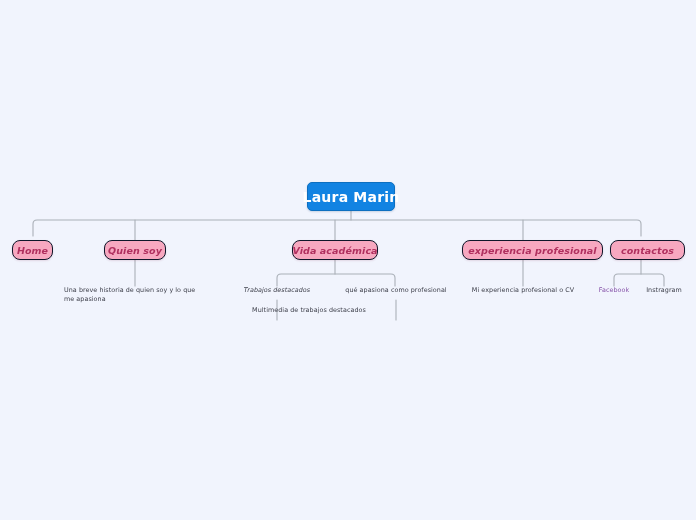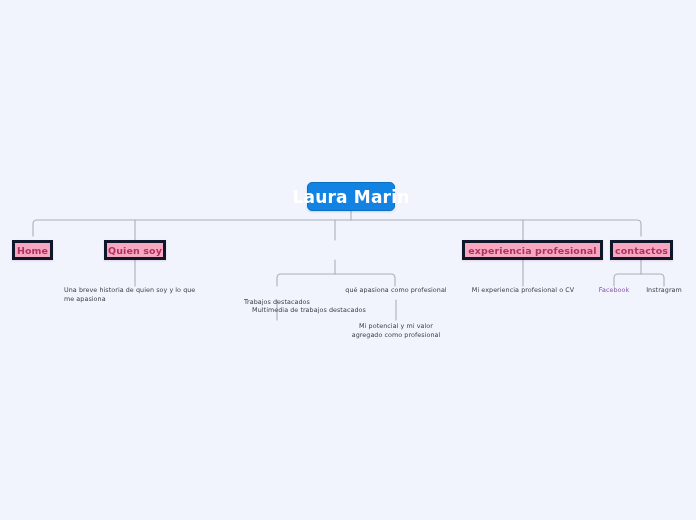--- a/index.html
+++ b/index.html
@@ -41,35 +41,36 @@
     white-space: nowrap;
   }
 
   
   .node-root {
     background: #1283e2;
     border: 1px solid #0d6fc0;
     border-radius: 5px;
     color: #ffffff;
     font-weight: bold;
-    font-size: 17px;
+    font-size: 14px;
     letter-spacing: 0.2px;
     box-shadow: 0 1px 2px rgba(20,60,110,0.18);
   }
 
   
   .node-branch {
     background: #f7a8c0;
-    border: 3px solid #0f172a;
-    border-radius: 0;
+    border: 1px solid #0f172a;
+    border-radius: 8px;
     color: #b0305f;
     font-weight: bold;
     font-size: 9.5px;
     letter-spacing: 0.1px;
     box-shadow: 0 1px 2px rgba(150,60,100,0.16);
+    font-style: italic;
   }
 
   
   .node-leaf {
     color: #3d3f4a;
     font-size: 6.4px;
     line-height: 1.45;
     letter-spacing: 0.05px;
     white-space: normal;
     text-align: center;
@@ -118,38 +119,40 @@
   </div>
 
   <div class="node node-branch" style="left:12px; top:240px; width:41px; height:20px;">
     <span>Home</span>
   </div>
 
   <div class="node node-branch" style="left:104px; top:240px; width:62px; height:20px;justify-content:center;">
     <span>Quien soy</span>
   </div>
 
+  <div class="node node-branch" style="left:292px; top:240px; width:86px; height:20px;">
+    <span>Vida académica</span>
+  </div>
 
   <div class="node node-branch" style="left:462px; top:240px; width:141px; height:20px;">
     <span>experiencia profesional</span>
   </div>
 
-  <div class="node node-branch" style="left:610px; top:240px; width:63px; height:20px;">
+  <div class="node node-branch" style="left:610px; top:240px; width:75px; height:20px;">
     <span>contactos</span>
   </div>
 
   <div class="node-leaf align-left" style="position:absolute; left:64px; top:286px; width:140px;">Una breve historia de quien soy y lo que me apasiona</div>
 
-  <div class="node-leaf" style="position:absolute; left:227px; top:298px; width:100px;">Trabajos destacados</div>
+  <div class="node-leaf" style="position:absolute; left:227px; top:286px; width:100px;font-style:italic;">Trabajos destacados</div>
 
   <div class="node-leaf" style="position:absolute; left:336px; top:286px; width:120px;">qué apasiona como profesional</div>
 
   <div class="node-leaf" style="position:absolute; left:464px; top:286px; width:118px;">Mi experiencia profesional o CV</div>
 
   <div class="node-leaf link" style="position:absolute; left:586px; top:286px; width:56px;">Facebook</div>
 
   <div class="node-leaf" style="position:absolute; left:636px; top:286px; width:56px;">Instragram</div>
 
   <div class="node-leaf" style="position:absolute; left:214px; top:306px; width:126px;margin-left:32px;">Multimedia de trabajos destacados</div>
 
-  <div class="node-leaf" style="position:absolute; left:344px; top:322px; width:104px;">Mi potencial y mi valor agregado como profesional</div>
 
 </div>
 
 </body></html>

